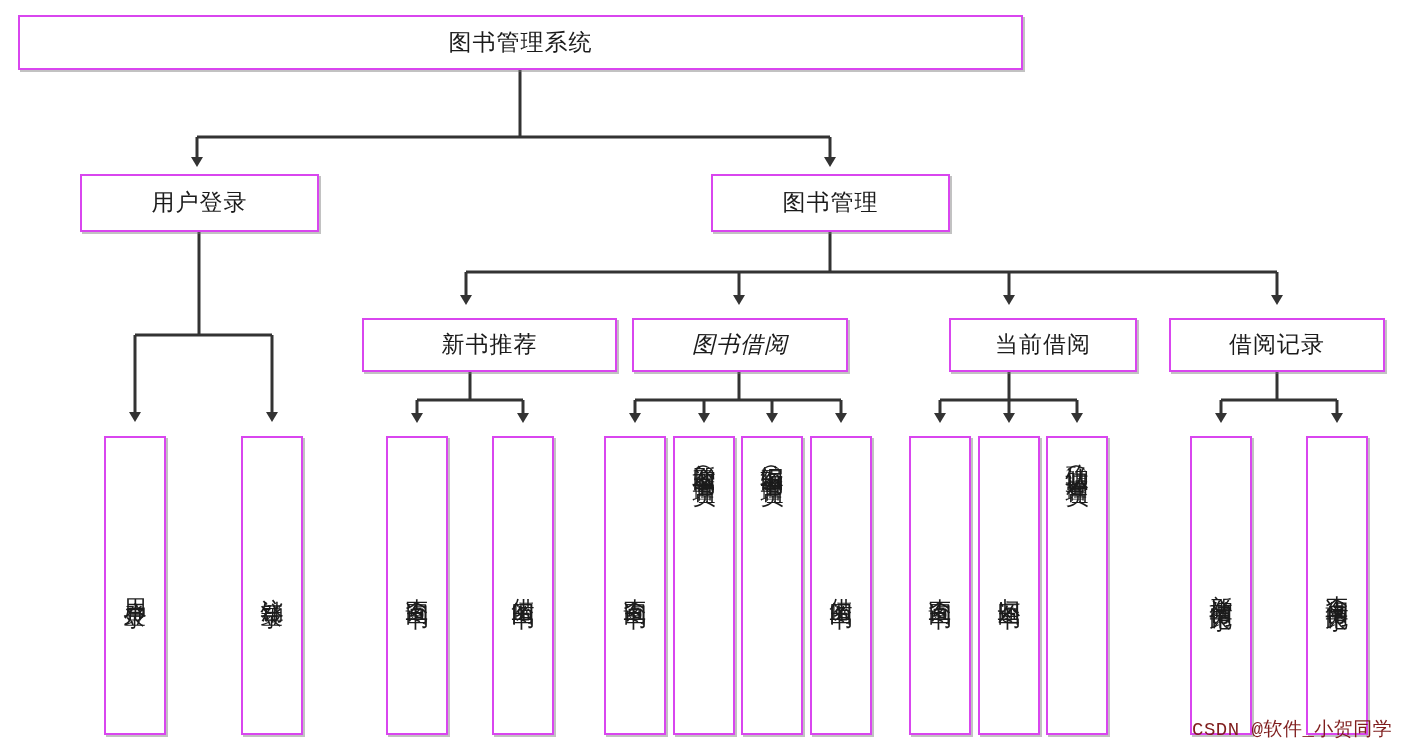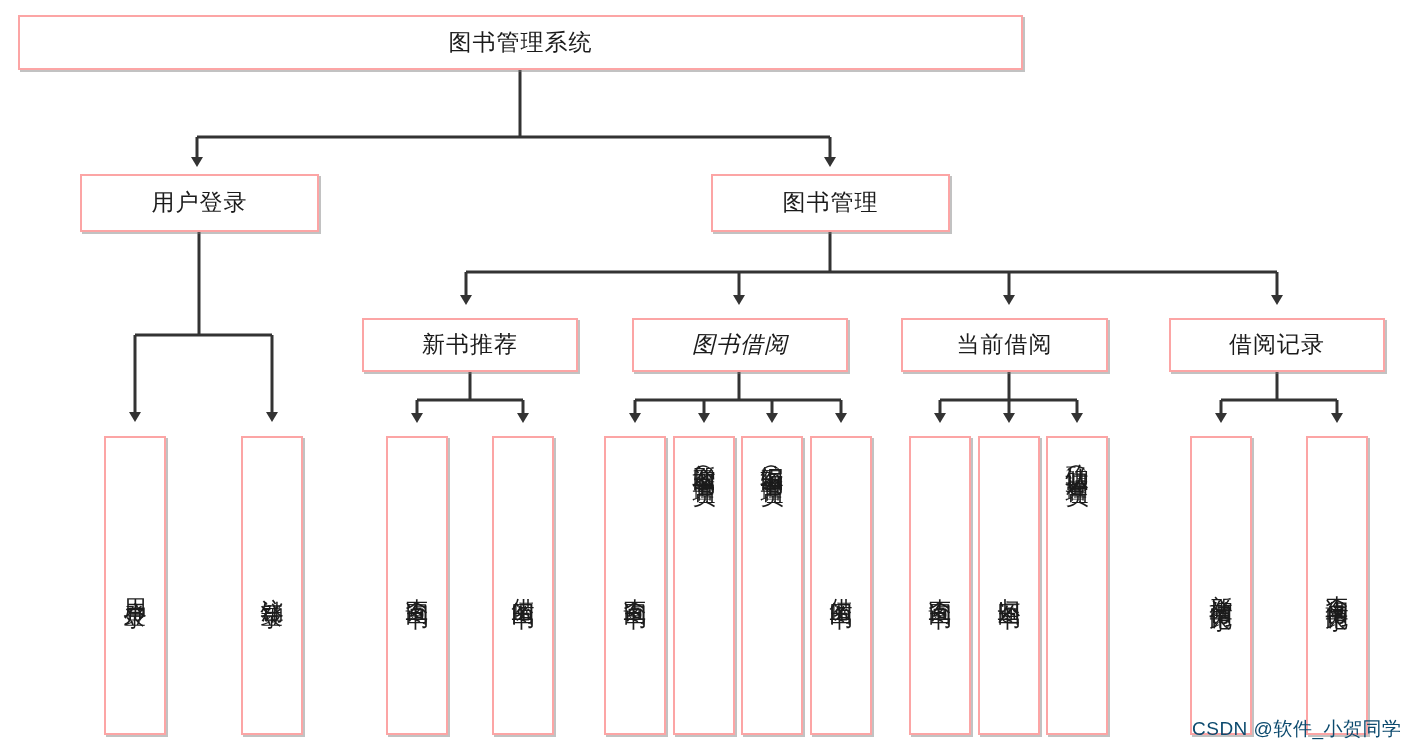--- a/index.html
+++ b/index.html
@@ -20,21 +20,21 @@
   #diagram-svg {
     position: absolute;
     left: 0;
     top: 0;
     width: 1405px;
     height: 747px;
   }
   .node {
     position: absolute;
     box-sizing: border-box;
-    border: 2px solid #fca5a5;
+    border: 2px solid #d946ef;
     background: #ffffff;
     display: flex;
     align-items: center;
     justify-content: center;
     box-shadow: 2px 2px 0 rgba(120,120,120,0.45);
   }
   .node-label {
     font-size: 23px;
     color: #1b1b1b;
     line-height: 1.18;
@@ -53,23 +53,23 @@
     letter-spacing: 3px;
     line-height: 1;
   }
   .node.vertical.centered {
     align-items: center;
     padding-top: 0;
   }
   .watermark {
     position: absolute;
     font-size: 19px;
-    color: #0c4a6e;
+    color: #7f1d1d;
     white-space: nowrap;
-    font-family: Liberation Sans, sans-serif;
+    font-family: Liberation Mono, monospace;
     letter-spacing: 0.5px;
   }
 </style>
 </head>
 <body>
 
 <div id="canvas">
 
   <svg id="diagram-svg" viewBox="0 0 1405 747" xmlns="http://www.w3.org/2000/svg">
     <defs>
@@ -126,29 +126,29 @@
   </div>
 
   <div class="node" style="left:80px; top:174px; width:239px; height:58px;">
     <span class="node-label">用户登录</span>
   </div>
 
   <div class="node" style="left:711px; top:174px; width:239px; height:58px;">
     <span class="node-label">图书管理</span>
   </div>
 
-  <div class="node" style="left:362px; top:318px; width:216px; height:54px;">
+  <div class="node" style="left:362px; top:318px; width:255px; height:54px;">
     <span class="node-label">新书推荐</span>
   </div>
 
   <div class="node" style="left:632px; top:318px; width:216px; height:54px;font-style:italic;">
     <span class="node-label">图书借阅</span>
   </div>
 
-  <div class="node" style="left:901px; top:318px; width:207px; height:54px;">
+  <div class="node" style="left:949px; top:318px; width:188px; height:54px;">
     <span class="node-label">当前借阅</span>
   </div>
 
   <div class="node" style="left:1169px; top:318px; width:216px; height:54px;text-align:center;">
     <span class="node-label">借阅记录</span>
   </div>
 
   <div class="node vertical centered" style="left:104px; top:436px; width:62px; height:299px;">
     <span class="node-label">用户登录</span>
   </div>

